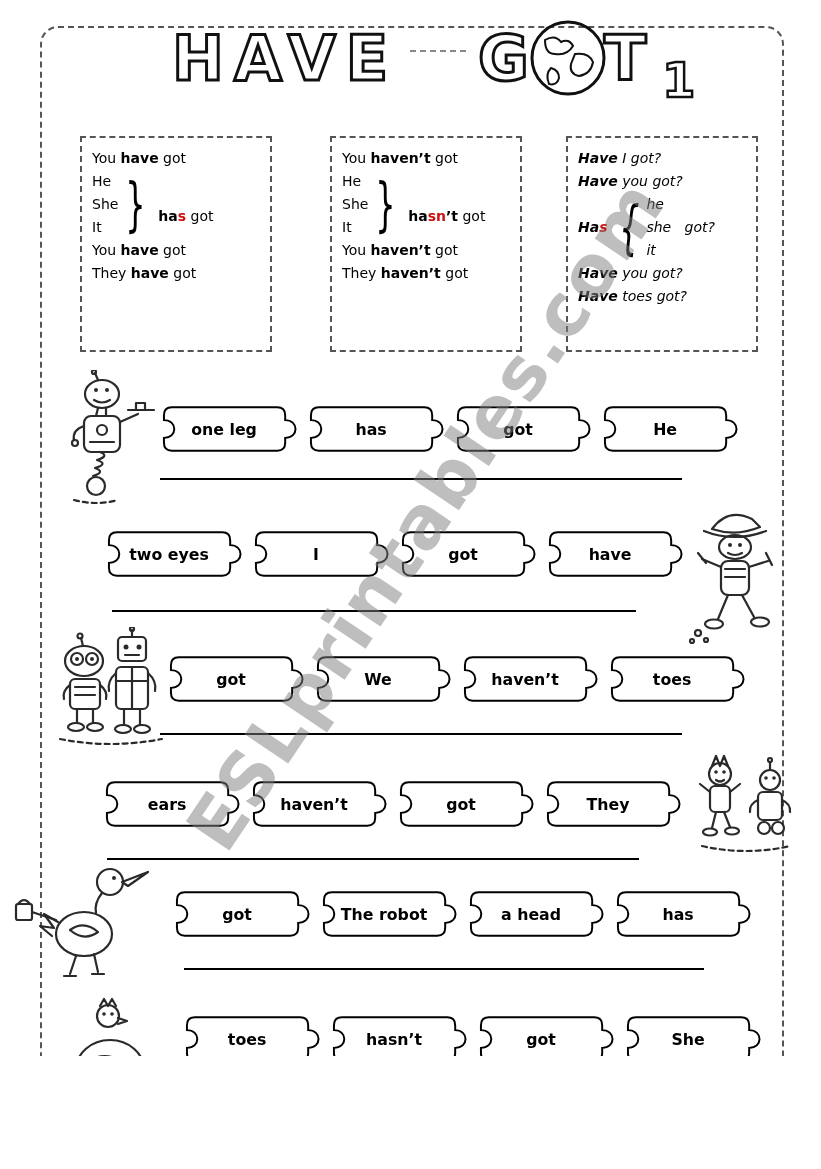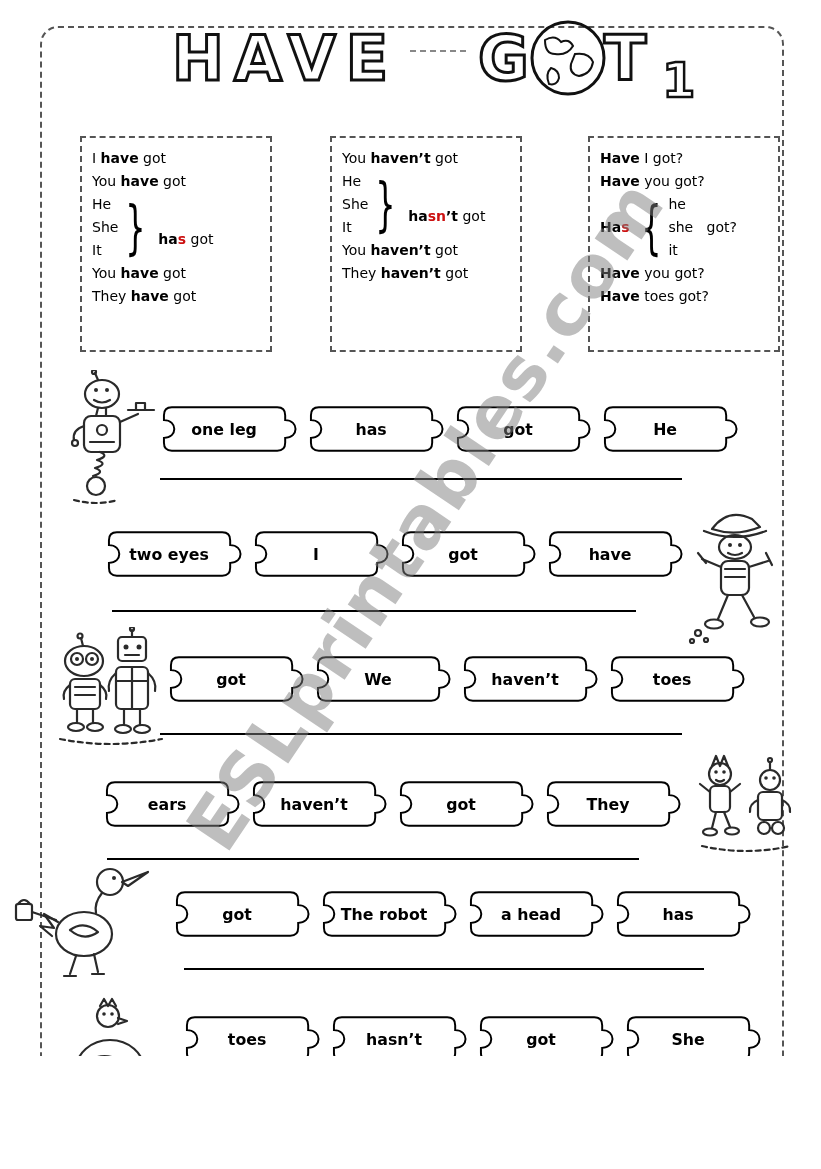--- a/index.html
+++ b/index.html
@@ -58,21 +58,20 @@
       <circle cx="41" cy="42" r="36"></circle>
       <path d="M18 24 q10 -6 16 2 q8 -4 12 4 q-6 10 -18 8 q-10 0 -10 -14 z" stroke-width="2"></path>
       <path d="M48 38 q14 -2 18 8 q-2 12 -14 14 q-10 -2 -8 -12 z" stroke-width="2"></path>
       <path d="M24 52 q8 2 8 10 q-2 8 -10 6 q-4 -10 2 -16 z" stroke-width="2"></path>
     </g>
   </svg>
   <span class="bubble title-word" style="left:604px;">T</span>
   <span class="bubble title-num" style="left:662px;">1</span>
 
   <div class="conj-box" style="left:80px;top:136px;">
-    <div><span>I </span><b>have</b><span> got</span></div>
     <div><span>You </span><b>have</b><span> got</span></div>
     <div class="brace-row">
       <div class="pronoun-col">
         <div>He</div>
         <div>She</div>
         <div>It</div>
       </div>
       <span class="brace">}</span>
       <div class="brace-verb"><b>ha</b><b class="red">s</b><b></b><span> got</span></div>
     </div>
@@ -88,21 +87,21 @@
         <div>She</div>
         <div>It</div>
       </div>
       <span class="brace">}</span>
       <div class="brace-verb"><b>ha</b><b class="red">sn</b><b>’t</b><span> got</span></div>
     </div>
     <div><span>You </span><b>haven’t</b><span> got</span></div>
     <div><span>They </span><b>haven’t</b><span> got</span></div>
   </div>
 
-  <div class="conj-box" style="left:588px;top:136px;">
+  <div class="conj-box" style="left:566px;top:136px;font-style:italic;">
     <div><b>Have</b><span> I got?</span></div>
     <div><b>Have</b><span> you got?</span></div>
     <div class="brace-row">
       <div class="brace-verb-q"><b>Ha</b><b class="red">s</b></div>
       <span class="brace">{</span>
       <div class="pronoun-col">
         <div>he</div>
         <div class="keep-space">she   got?</div>
         <div>it</div>
       </div>

